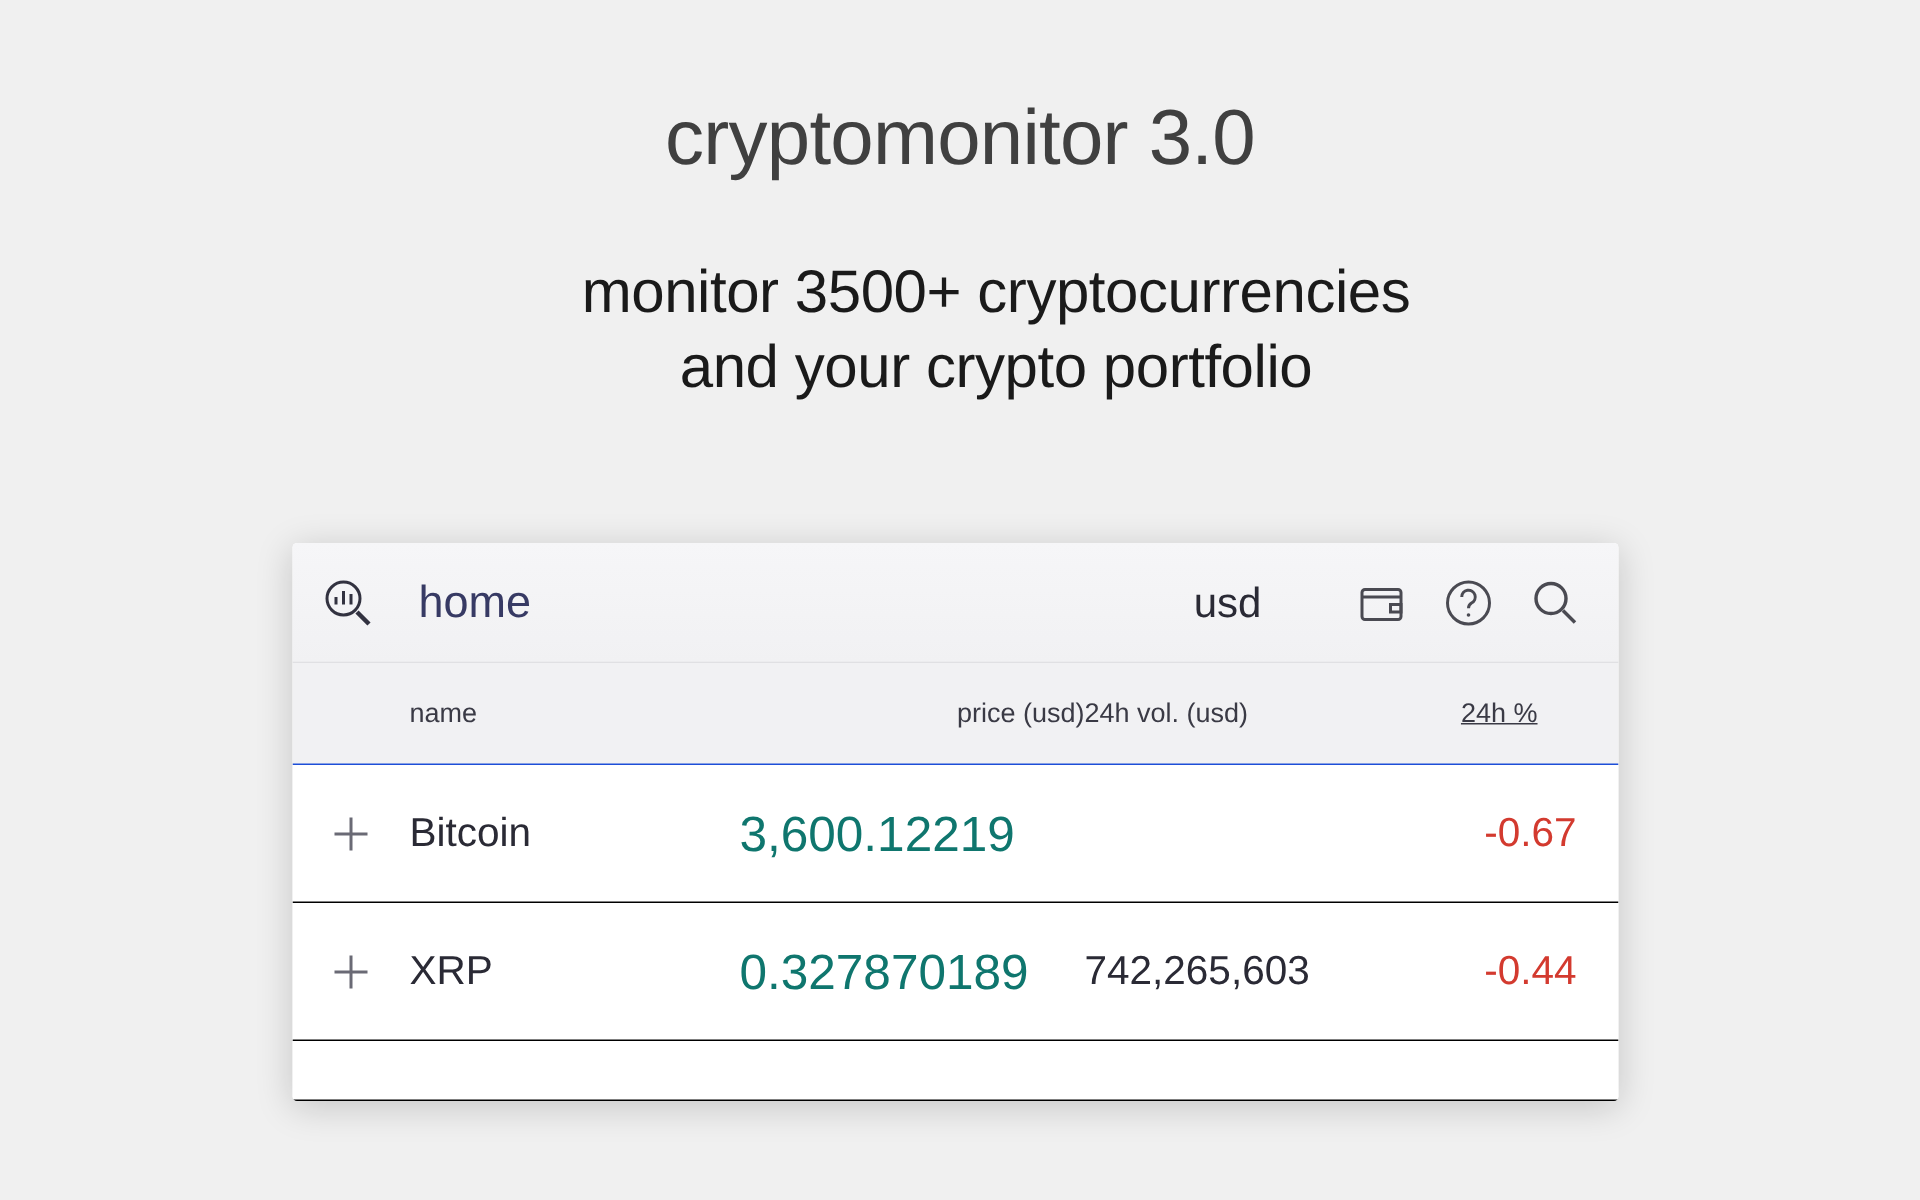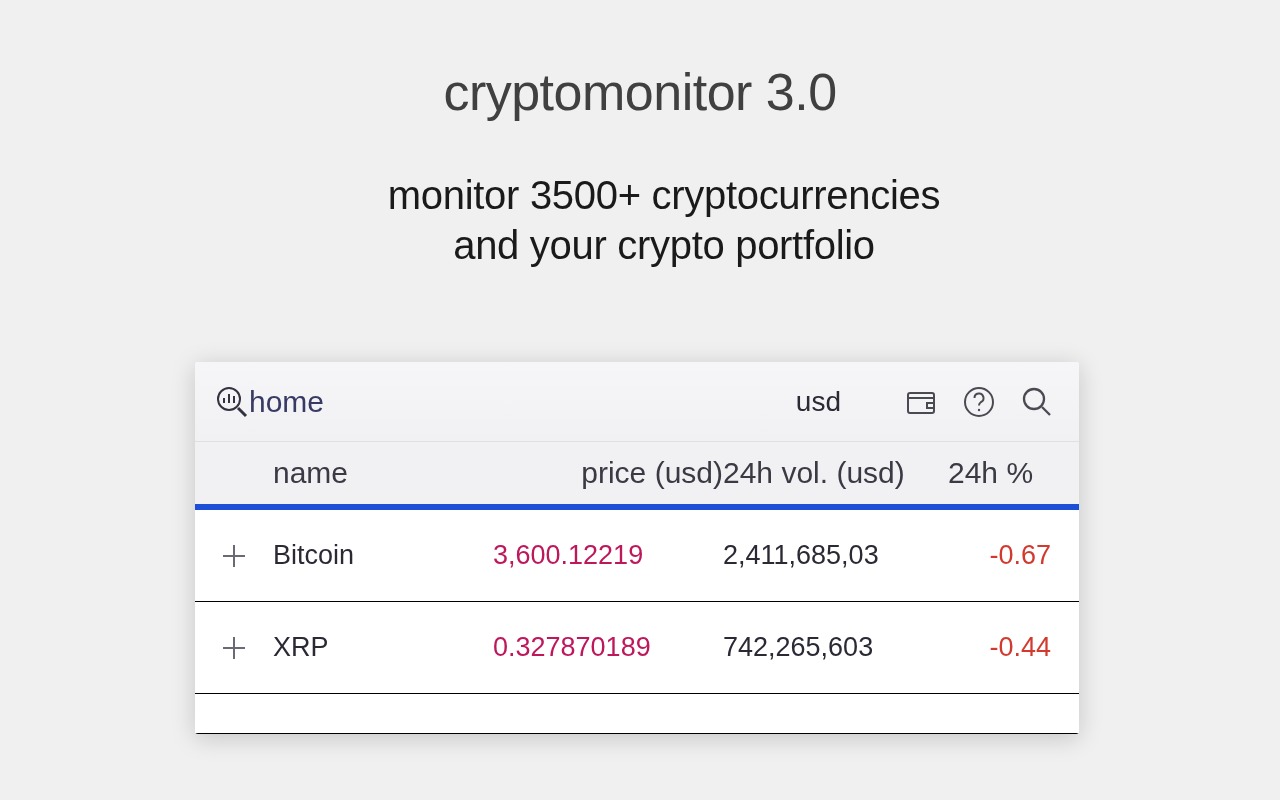--- a/index.html
+++ b/index.html
@@ -52,20 +52,21 @@
       height: 34px;
       display: flex;
       align-items: center;
       justify-content: center;
       color: #323240;
     }
     .home-label {
       color: #373a64;
       font-size: 30px;
       font-weight: 400;
+      margin-left: 30px;
     }
     .header-spacer { flex: 1; }
     .currency-label {
       color: #2a2a35;
       font-size: 28px;
       font-weight: 400;
       margin-right: 42px;
     }
     .header-icon {
       width: 40px;
@@ -76,29 +77,29 @@
       color: #4a4a52;
       margin-left: 18px;
       cursor: pointer;
     }
     .table-header {
       background: #f1f1f3;
       height: 68px;
       display: flex;
       align-items: center;
       padding: 0 24px 0 78px;
-      border-bottom: 6px solid #1d4ed8;
+      border-bottom: 1px solid #1d4ed8;
       color: #3a3a45;
-      font-size: 30px;
+      font-size: 18px;
       font-weight: 400;
     }
     .col-name { width: 220px; }
     .col-price { width: 230px; text-align: right; }
     .col-vol { width: 225px; }
-    .col-change { flex: 1; text-align: left; padding-right: 4px; }
+    .col-change { flex: 1; text-align: center; padding-right: 4px; text-decoration: underline; }
     .table-row {
       height: 92px;
       display: flex;
       align-items: center;
       padding: 0 24px 0 20px;
       border-bottom: 1px solid #000000;
       background: #fff;
     }
     .add-btn {
       width: 38px;
@@ -110,22 +111,22 @@
       cursor: pointer;
       margin-right: 20px;
     }
     .cell-name {
       width: 220px;
       font-size: 27px;
       color: #2a2a35;
     }
     .cell-price {
       width: 230px;
-      font-size: 27px;
-      color: #be185d;
+      font-size: 33px;
+      color: #0f766e;
       white-space: nowrap;
       overflow: hidden;
     }
     .cell-vol {
       width: 225px;
       font-size: 27px;
       color: #2a2a35;
       white-space: nowrap;
       overflow: hidden;
     }
@@ -191,21 +192,20 @@
 
   <div class="table-row">
     <span class="add-btn">
       <svg width="28" height="28" viewBox="0 0 28 28" stroke="currentColor" stroke-width="2">
         <line x1="14" y1="3" x2="14" y2="25"></line>
         <line x1="3" y1="14" x2="25" y2="14"></line>
       </svg>
     </span>
     <span class="cell-name">Bitcoin</span>
     <span class="cell-price">3,600.12219</span>
-    <span class="cell-vol">2,411,685,03</span>
     <span class="cell-change"><span class="change-negative">-0.67</span></span>
   </div>
 
   <div class="table-row">
     <span class="add-btn">
       <svg width="28" height="28" viewBox="0 0 28 28" stroke="currentColor" stroke-width="2">
         <line x1="14" y1="3" x2="14" y2="25"></line>
         <line x1="3" y1="14" x2="25" y2="14"></line>
       </svg>
     </span>

